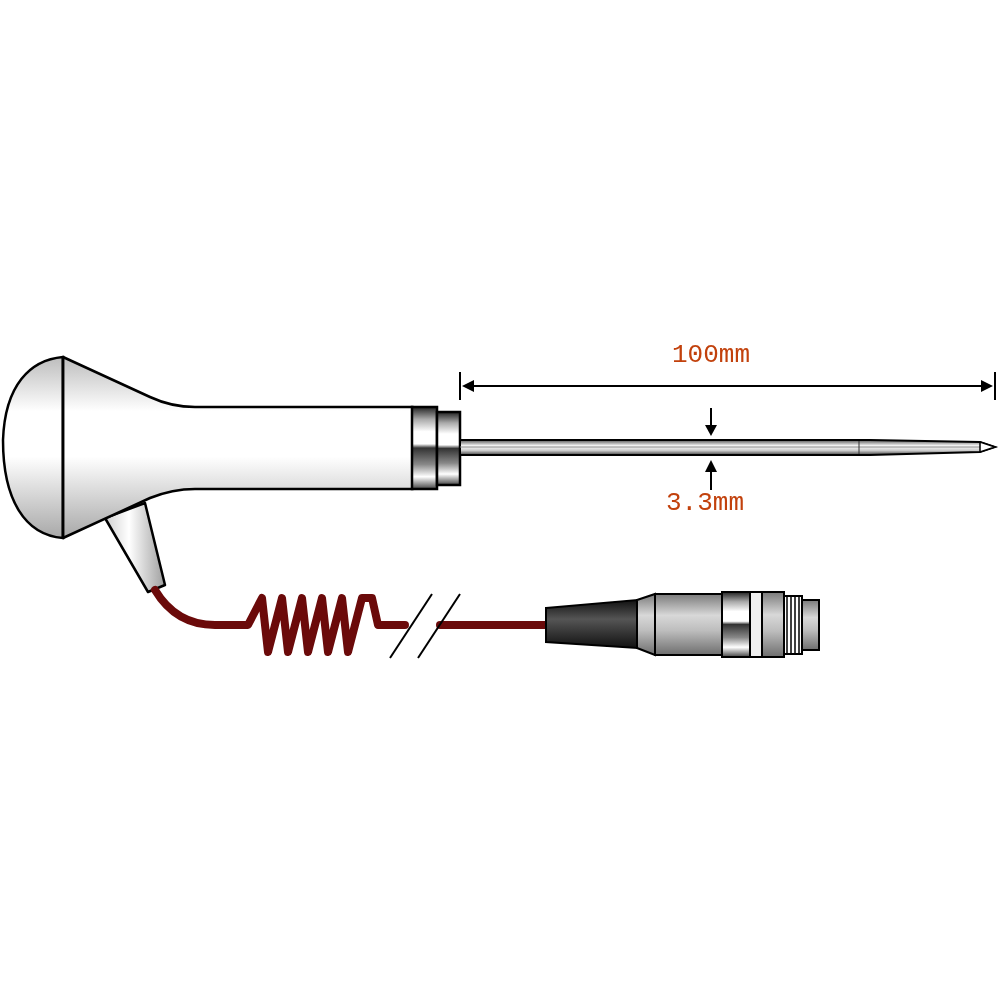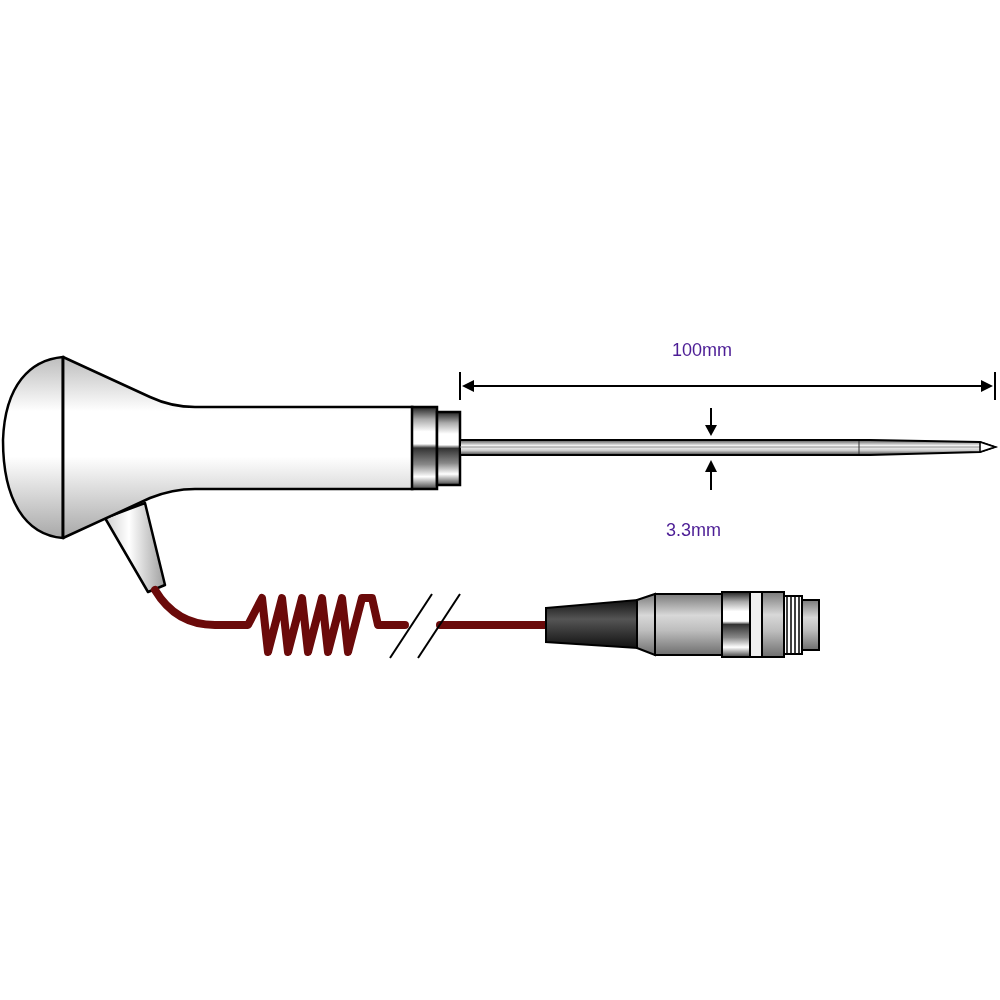--- a/index.html
+++ b/index.html
@@ -1,18 +1,18 @@
 <!DOCTYPE html>
 <html><head>
 <meta charset="utf-8">
 <style>
   html, body { margin:0; padding:0; background:#ffffff; }
   body { width:1000px; height:1000px; position:relative; overflow:hidden; font-family:"DejaVu Sans", sans-serif; }
   svg { position:absolute; left:0; top:0; }
-  .lbl { position:absolute; font-family:Liberation Sans, sans-serif; font-size:18px; color:#4c1d95; white-space:nowrap; }
+  .lbl { position:absolute; font-family:Liberation Mono, monospace; font-size:26px; color:#c2410c; white-space:nowrap; }
 </style>
 </head>
 <body>
 
 <svg width="1000" height="1000" viewBox="0 0 1000 1000">
   <defs>
     <linearGradient id="gV" x1="0" y1="0" x2="0" y2="1">
       <stop offset="0" stop-color="#bdbdbd"></stop>
       <stop offset="0.3" stop-color="#ffffff"></stop>
       <stop offset="0.55" stop-color="#ffffff"></stop>
@@ -111,13 +111,13 @@
       <line x1="791" y1="596" x2="791" y2="654"></line>
       <line x1="795" y1="596" x2="795" y2="654"></line>
       <line x1="799" y1="596" x2="799" y2="654"></line>
     </g>
     <rect x="784" y="596" width="18" height="58" fill="none" stroke="#000" stroke-width="2"></rect>
     <rect x="802" y="600" width="17" height="50" fill="url(#gConn)" stroke="#000" stroke-width="2"></rect>
   </g>
 </svg>
 
 <div class="lbl" style="left:672px; top:340px;">100mm</div>
-<div class="lbl" style="left:666px; top:520px;">3.3mm</div>
+<div class="lbl" style="left:666px; top:488px;">3.3mm</div>
 
 </body></html>

